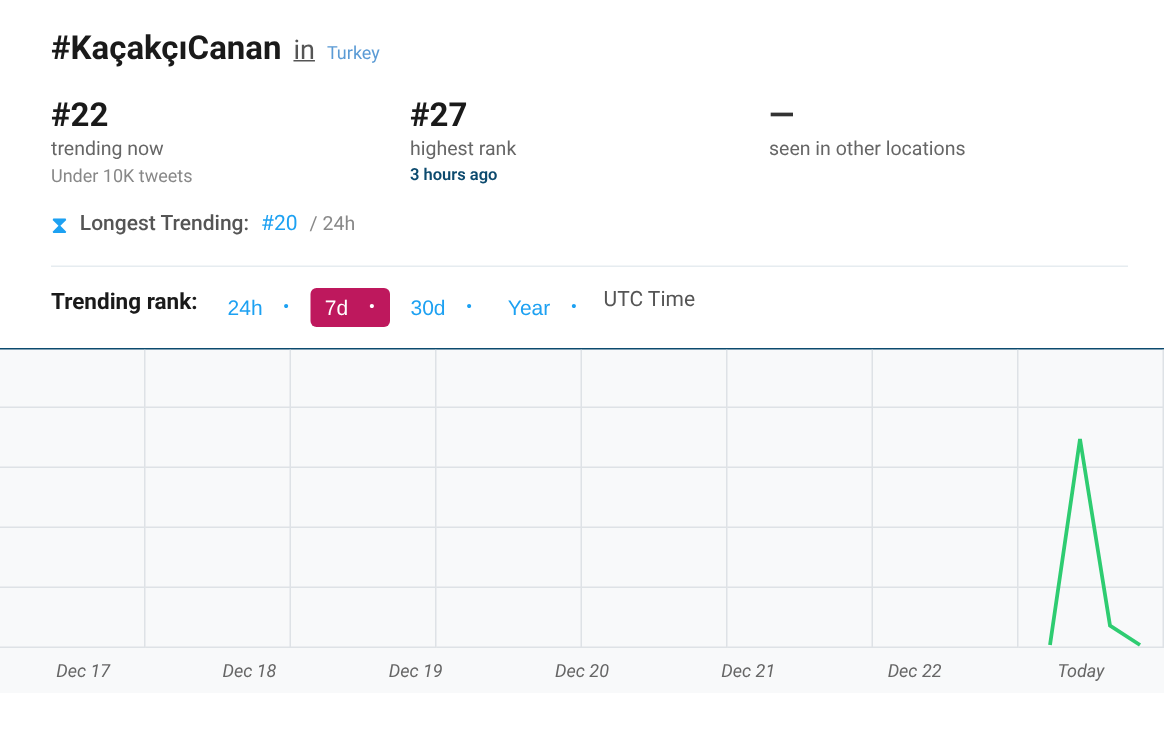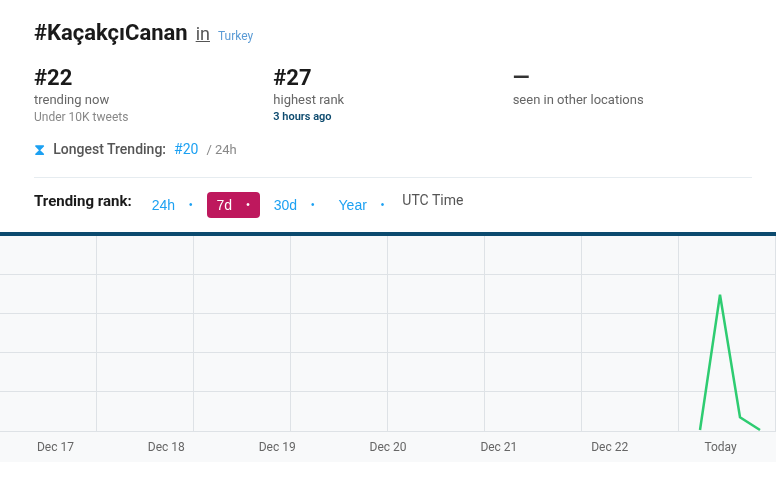--- a/index.html
+++ b/index.html
@@ -148,25 +148,26 @@
 
     .utc-label {
       font-size: 14px;
       color: #555;
       margin-left: 4px;
     }
 
     
     .chart-area {
       width: 100%;
-      border-top: 4px solid #0c4a6e;
+      border-top: 1px solid #0c4a6e;
       position: relative;
       background: #f8f9fa;
       height: 230px;
       overflow: hidden;
+      font-style: italic;
     }
 
     .chart-grid {
       position: absolute;
       top: 0; left: 0; right: 0; bottom: 30px;
       display: grid;
       grid-template-columns: repeat(8, 1fr);
       grid-template-rows: repeat(5, 1fr);
     }
 

